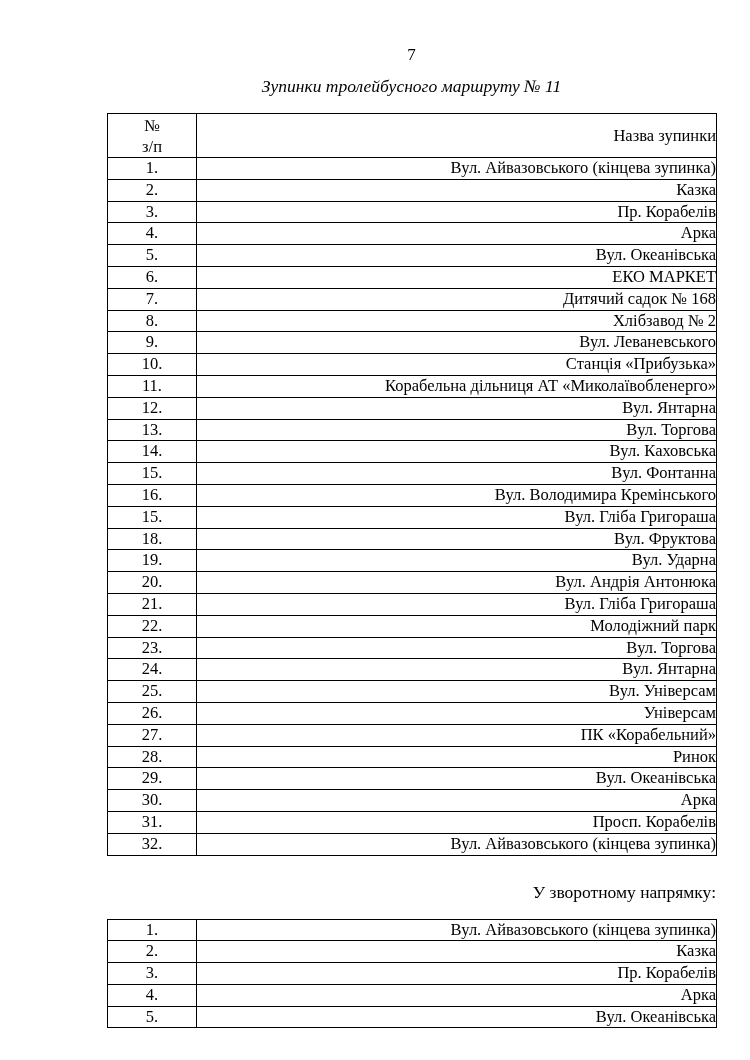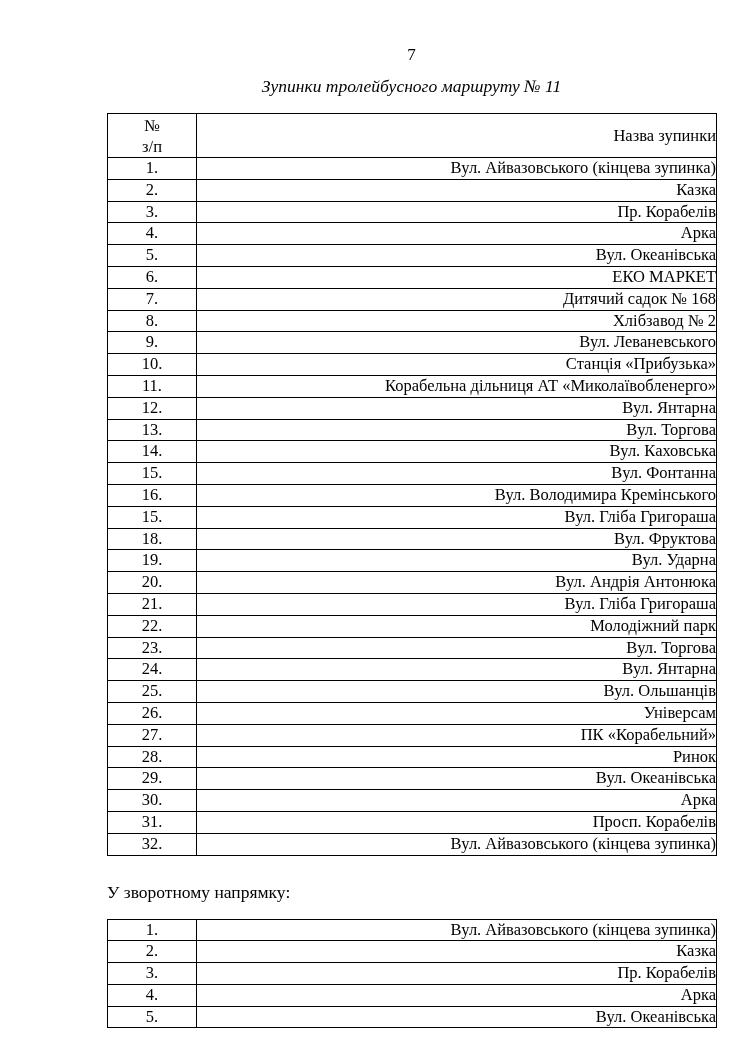--- a/index.html
+++ b/index.html
@@ -68,21 +68,21 @@
     vertical-align: middle;
   }
   td.name {
     text-align: right;
     padding-left: 9px;
     height: 20.8px;
     line-height: 20.8px;
     vertical-align: middle;
   }
   .section-heading {
-    text-align: left;
+    text-align: right;
     font-size: 17.5px;
     line-height: 22px;
     margin-top: 25px;
   }
 </style>
 </head>
 <body>
 
 <div class="page">
   <div class="content">
@@ -197,21 +197,21 @@
           <tr>
             <td class="num">23.</td>
             <td class="name">Вул. Торгова</td>
           </tr>
           <tr>
             <td class="num">24.</td>
             <td class="name">Вул. Янтарна</td>
           </tr>
           <tr>
             <td class="num">25.</td>
-            <td class="name">Вул. Ольшанців</td>
+            <td class="name">Вул. Універсам</td>
           </tr>
           <tr>
             <td class="num">26.</td>
             <td class="name">Універсам</td>
           </tr>
           <tr>
             <td class="num">27.</td>
             <td class="name">ПК «Корабельний»</td>
           </tr>
           <tr>

